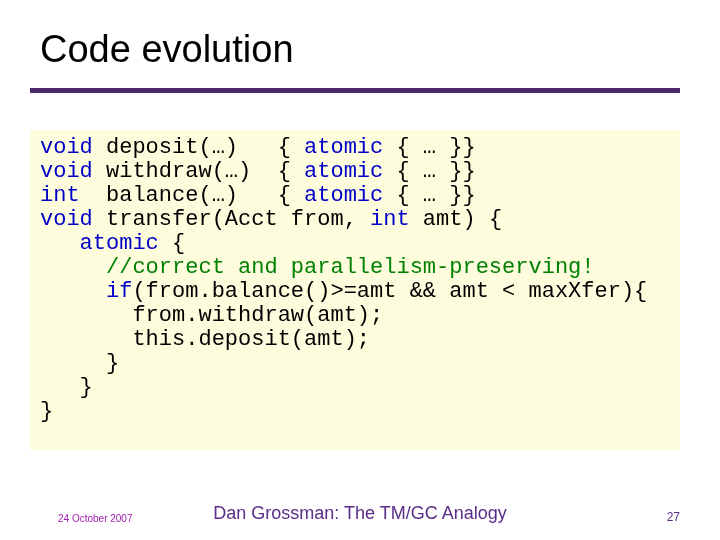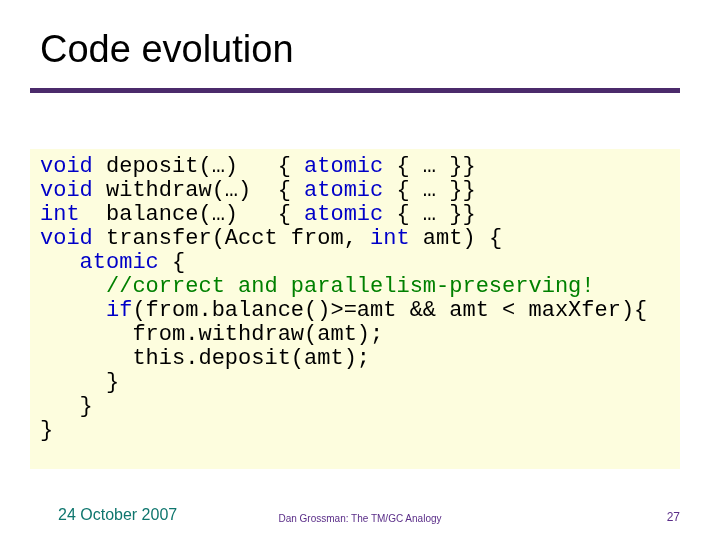--- a/index.html
+++ b/index.html
@@ -35,21 +35,20 @@
   }
   .codebox {
     position: absolute;
     left: 30px;
     top: 130px;
     width: 650px;
     height: 320px;
     background: #fdfdde;
     box-sizing: border-box;
     padding: 6px 10px;
-    margin-top: 19px;
   }
   .code {
     font-family: "Courier New", Courier, monospace;
     font-size: 22px;
     line-height: 24px;
     color: #000;
     white-space: pre;
   }
   .kw { color: #0000c8; }
   .ty { color: #0000c8; }
@@ -57,31 +56,31 @@
   .footer {
     position: absolute;
     bottom: 16px;
     left: 0;
     width: 720px;
   }
   .footer-date {
     position: absolute;
     left: 58px;
     bottom: 0;
-    font-size: 16px;
-    color: #0f766e;
+    font-size: 10px;
+    color: #a21caf;
     text-align: right;
   }
   .footer-center {
     position: absolute;
     left: 0;
     right: 0;
     bottom: 0;
     text-align: center;
-    font-size: 10px;
+    font-size: 18px;
     color: #5a2d88;
   }
   .footer-page {
     position: absolute;
     right: 40px;
     bottom: 0;
     font-size: 12px;
     color: #5a2d88;
   }
 </style>

